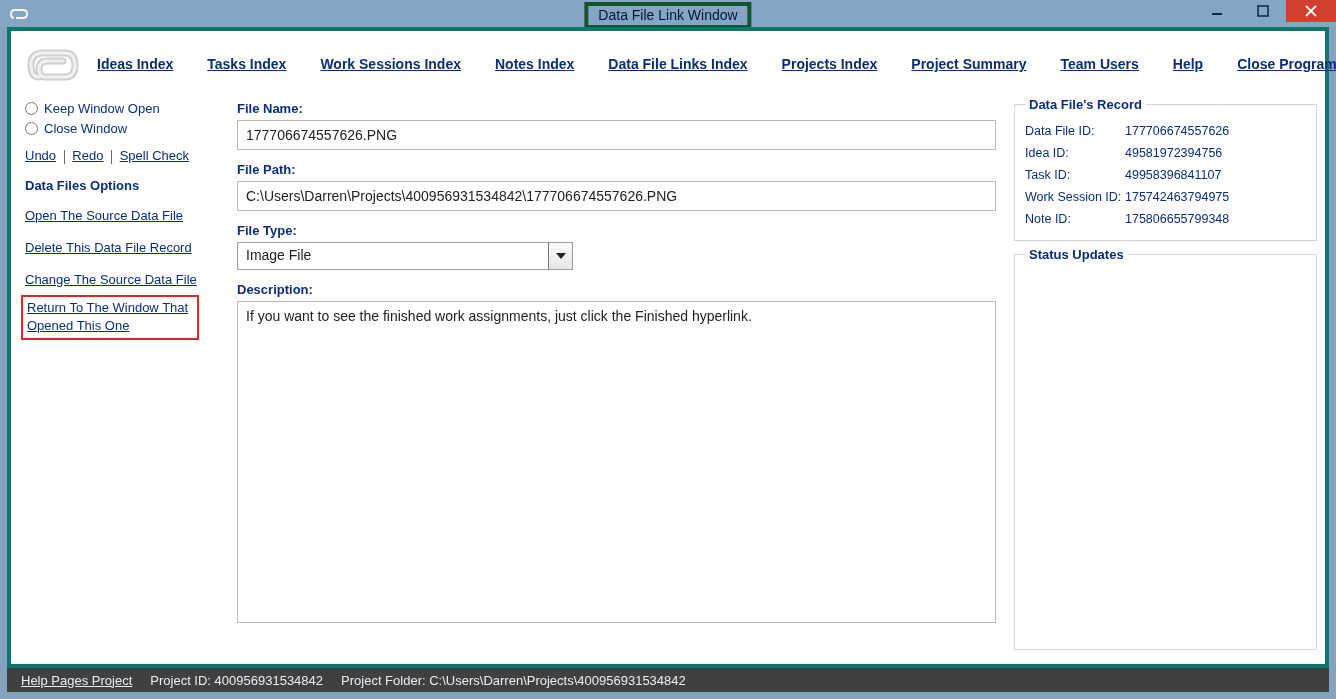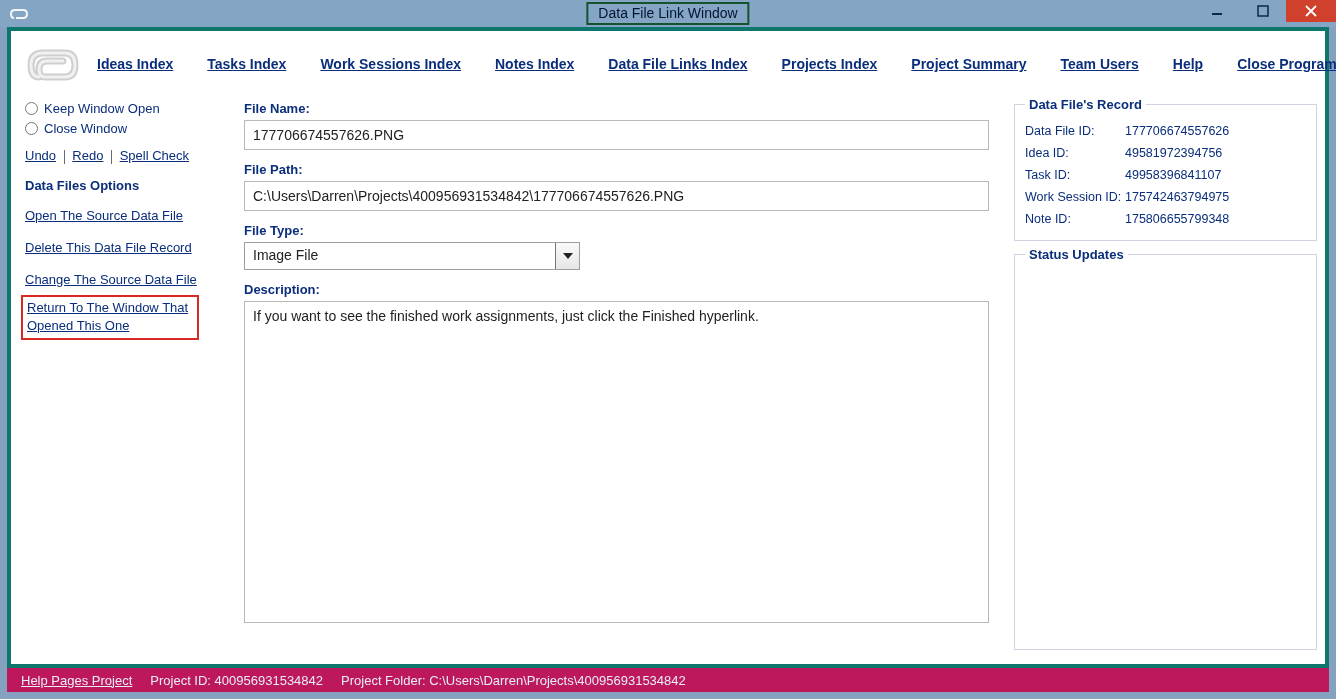--- a/index.html
+++ b/index.html
@@ -26,21 +26,21 @@
     width: 18px; height: 14px;
     margin-left: 10px;
     display:inline-block;
     position:relative;
   }
   .titlebar .app-icon svg { display:block; }
   .titlebar .title-wrap {
     position:absolute;
     left:50%; transform:translateX(-50%);
     top:2px;
-    border:2px solid #14532d;
+    border:4px solid #14532d;
     padding:1px 10px 2px 10px;
     font-size:14px;
     color:#001433;
     background:transparent;
   }
   .titlebar .win-controls {
     position:absolute; right:0; top:0;
     height:24px;
     display:flex;
   }
@@ -86,21 +86,21 @@
     color:#0a2e7b;
     cursor:default;
     white-space:nowrap;
   }
 
   
   .body-area {
     flex:1;
     display:flex;
     padding:0 8px 8px 8px;
-    gap:21px;
+    gap:14px;
     min-height:0;
   }
   .left-pane {
     width:200px;
     padding:4px 4px 4px 6px;
     font-size:13px;
   }
   .radio-row {
     display:flex; align-items:center; gap:6px;
     color:#0a2e7b;
@@ -218,21 +218,21 @@
   .kv-row .k { width:100px; }
   .kv-row .v { color:#0a2e7b; }
   fieldset.status { flex:1; min-height:0; }
   fieldset.status .inner-empty { height:100%; }
 
   
   .statusbar {
     position:absolute;
     left:7px; right:7px; bottom:7px;
     height:24px;
-    background:#be185d;
+    background:#404040;
     color:#e8eef6;
     font-size:13px;
     display:flex;
     align-items:center;
     padding:0 14px;
     gap:18px;
   }
   .statusbar .sblink { text-decoration:underline; cursor:default; }
 </style>
 </head>

